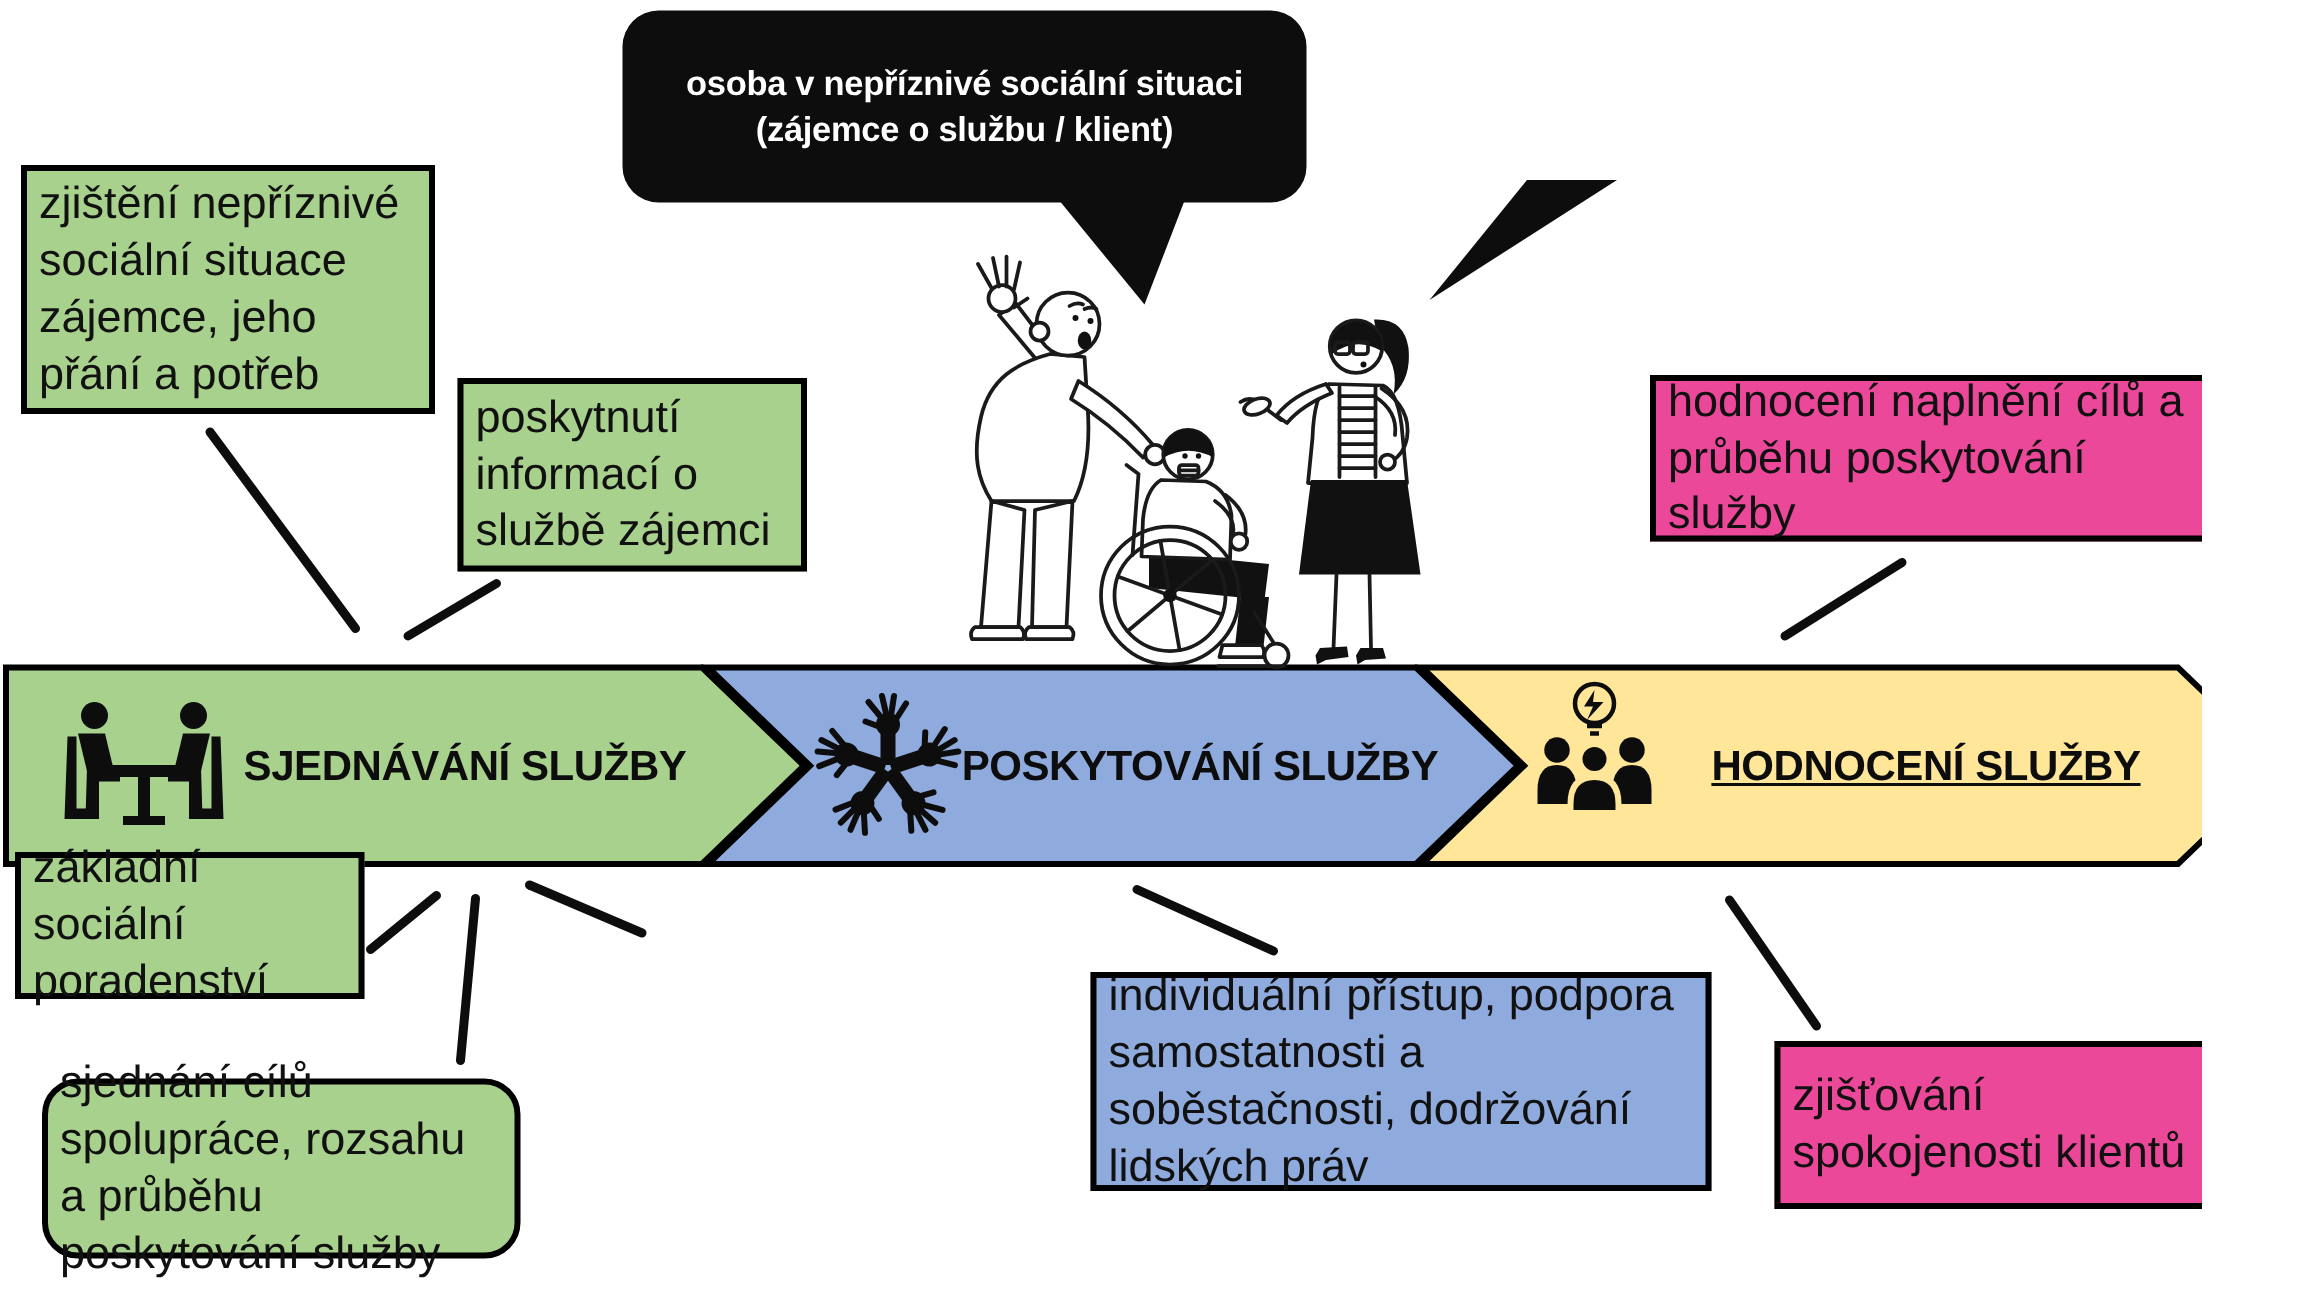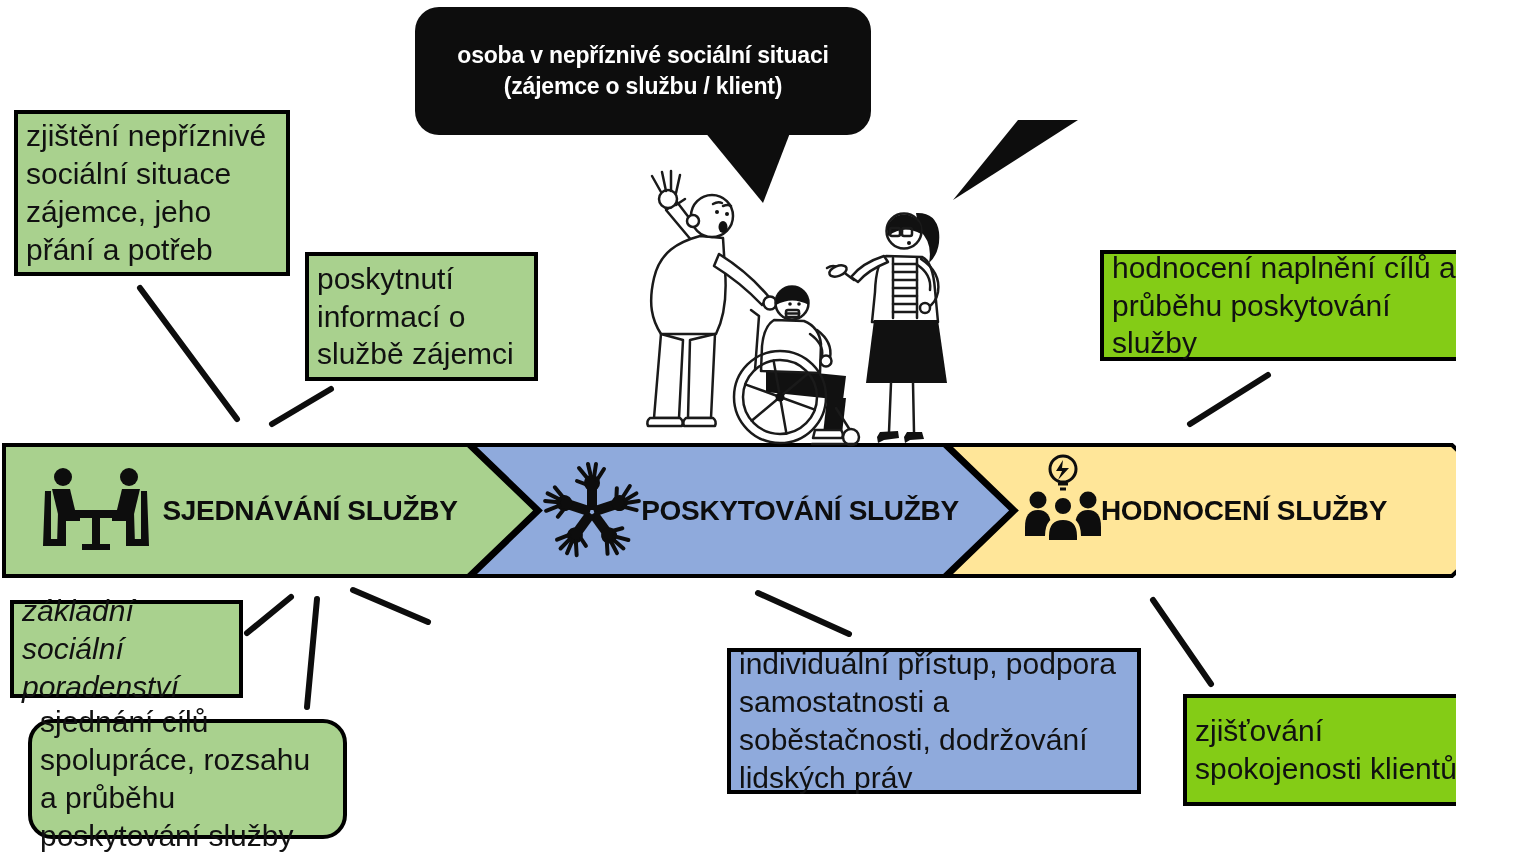--- a/index.html
+++ b/index.html
@@ -1,57 +1,57 @@
 <!DOCTYPE html>
 <html><head>
 <meta charset="utf-8">
 <style>
   html,body{margin:0;padding:0;background:#fff;}
   .canvas{
     position:relative;width:1456px;height:864px;background:#ffffff;
-    font-family:"Liberation Sans", sans-serif;overflow:hidden;
+    font-family:"Liberation Sans", sans-serif;overflow:hidden;padding-left:12px;
   }
   .layer{position:absolute;left:0;top:0;z-index:1;}
   
   .bubble{
     position:absolute;z-index:2;background:#0d0d0d;color:#ffffff;
     border-radius:24px;display:flex;align-items:center;justify-content:center;
     text-align:center;font-weight:bold;font-size:23px;line-height:1.35;
     padding:6px 10px;box-sizing:border-box;letter-spacing:-0.2px;
   }
   .bubble-client{left:415px;top:7px;width:456px;height:128px;}
   .bubble-provider{left:903px;top:7px;width:330px;height:128px;}
   
   .note{
     position:absolute;z-index:2;border:4px solid #000;box-sizing:border-box;
     display:flex;align-items:center;justify-content:center;
     font-size:30px;line-height:1.26;color:#111;padding:4px 8px;
   }
   .note-green{background:#A9D18E;}
   .note-blue{background:#8FAADC;}
-  .note-yellow{background:#84cc16;}
+  .note-yellow{background:#ec4899;}
   .note-a{left:14px;top:110px;width:276px;height:166px;}
   .note-b{left:305px;top:252px;width:233px;height:129px;}
-  .note-c{left:10px;top:600px;width:233px;height:98px;font-style:italic;}
+  .note-c{left:10px;top:568px;width:233px;height:98px;}
   .note-d{left:28px;top:719px;width:319px;height:120px;border-radius:24px;}
   .note-e{left:372px;top:633px;width:284px;height:196px;}
   .note-f{left:727px;top:648px;width:414px;height:146px;}
   .note-g{left:1100px;top:250px;width:388px;height:111px;}
   .note-h{left:1183px;top:694px;width:326px;height:112px;}
   
   .stage-title{
     position:absolute;z-index:2;top:445px;height:131px;
     display:flex;align-items:center;justify-content:center;
     font-weight:bold;font-size:28px;letter-spacing:-0.3px;color:#0d0d0d;
     white-space:nowrap;
     text-align:center;
   }
   .stage-title-1{left:145px;width:330px;}
   .stage-title-2{left:645px;width:310px;}
-  .stage-title-3{left:1084px;width:320px;}
+  .stage-title-3{left:1124px;width:320px;text-decoration:underline;}
   
   .chevron{stroke:#000;stroke-width:4;stroke-linejoin:miter;}
   .chev-green{fill:#A9D18E;}
   .chev-blue{fill:#8FAADC;}
   .chev-yellow{fill:#FFE699;}
   .connector{stroke:#0d0d0d;stroke-width:6;stroke-linecap:round;}
   .sketch{stroke:#1a1a1a;stroke-width:2.5;stroke-linecap:round;stroke-linejoin:round;fill:none;}
   .sketch-fill{stroke:#1a1a1a;stroke-width:2.5;stroke-linecap:round;stroke-linejoin:round;fill:#fff;}
   .solid{fill:#111;stroke:none;}
 </style>

